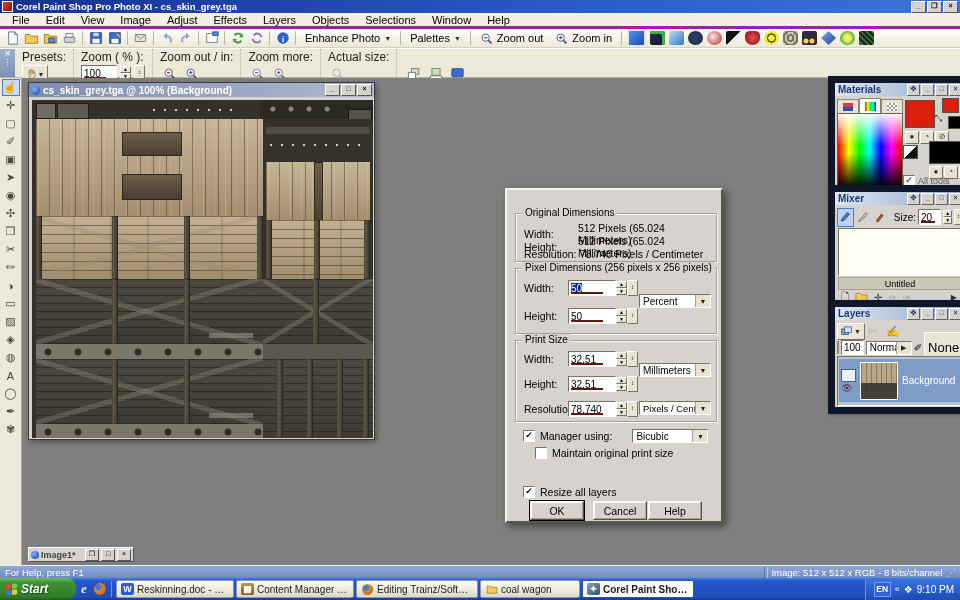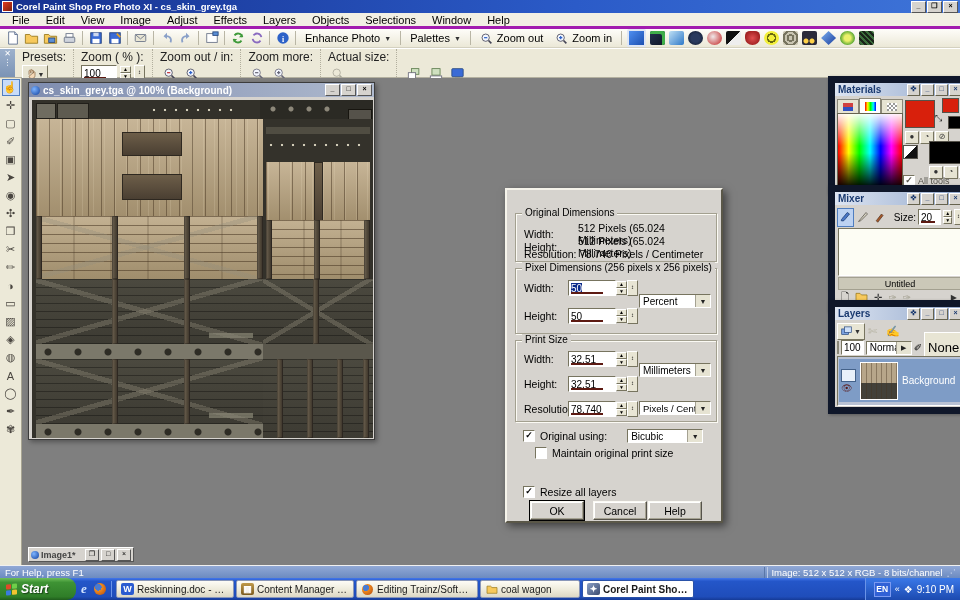--- a/index.html
+++ b/index.html
@@ -795,21 +795,21 @@
         <span class="spin2">↕</span>
       </div>
       <div class="combo" style="position:absolute;left:123px;top:60px;width:72px;height:14px">
         <span class="txt" style="font-size:9.5px">Pixels / Centimeter</span>
           <span class="drop">▼</span>
       </div>
     </div>
 
     <div class="drow" style="left:16px;top:239px">
       <span class="cb">✓</span>
-      <span class="dlabel" style="margin-left:5px">Original using:</span>
+      <span class="dlabel" style="margin-left:5px">Manager using:</span>
       <span class="combo" style="width:76px;height:14px;margin-left:20px">
           <span class="txt">Bicubic</span>
           <span class="drop">▼</span>
         </span>
     </div>
     <div class="drow" style="left:28px;top:257px">
       <span class="cb"></span>
       <span class="dlabel" style="margin-left:5px">Maintain original print size</span>
     </div>
     <div class="drow" style="left:16px;top:296px">

